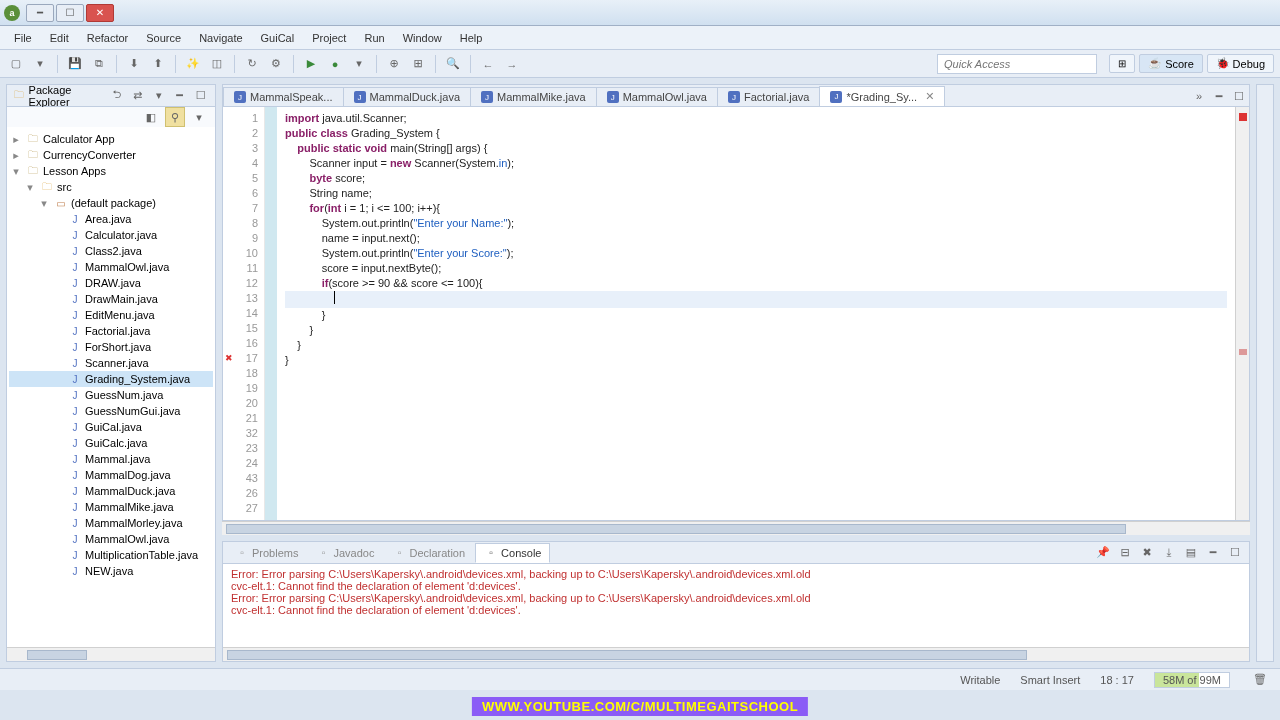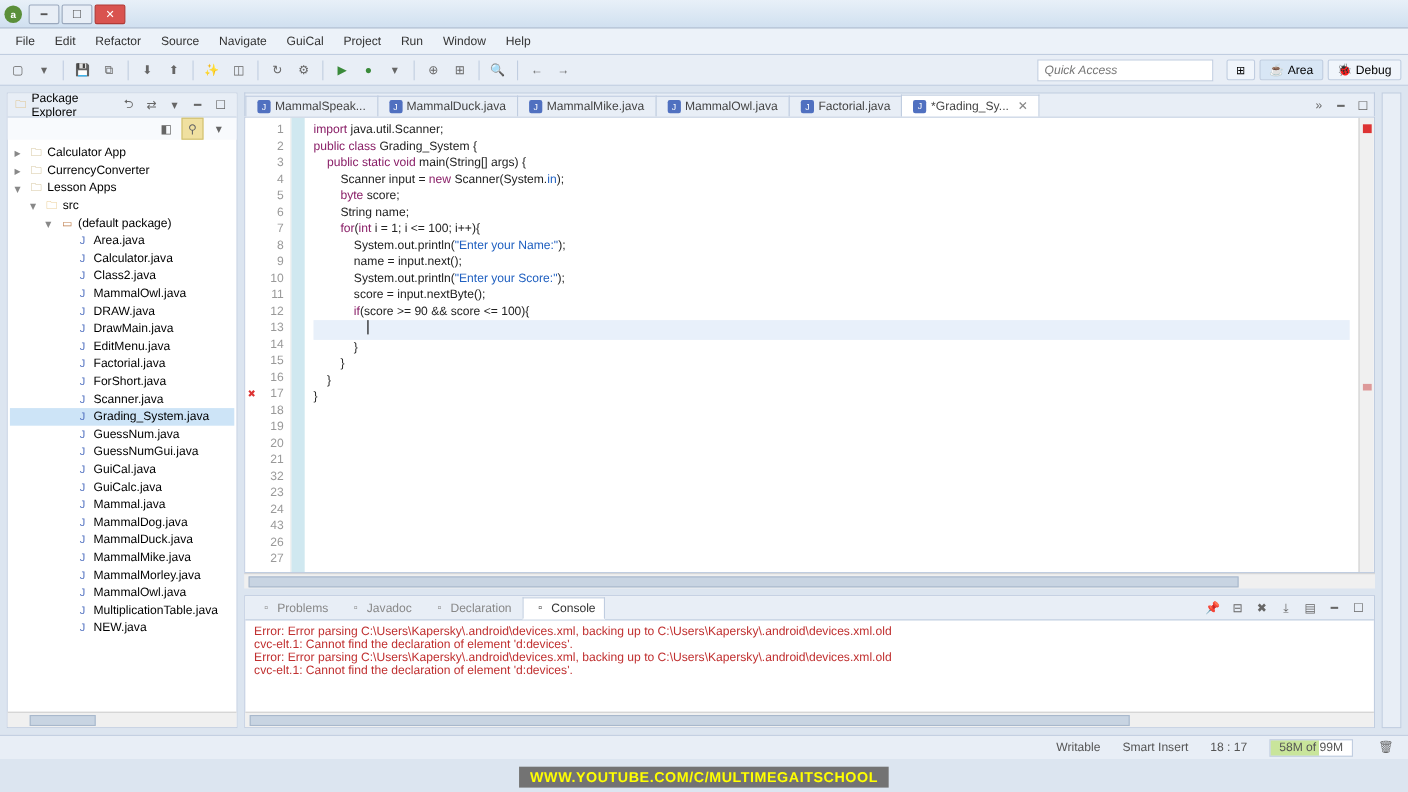--- a/index.html
+++ b/index.html
@@ -34,34 +34,34 @@
 .tree .sel { background:#cde4f7; }
 .rightpane { flex:1; display:flex; flex-direction:column; gap:6px;}
 .edtabs { height:22px; background:#e8eef6; border:1px solid #c0cde0; border-bottom:none; display:flex; align-items:flex-end;}
 .edtab { padding:3px 10px; background:#e8eef6; border:1px solid #c0cde0; border-bottom:none; margin-right:-1px; display:flex;align-items:center;gap:4px; font-size:11px; color:#444; cursor:default;}
 .edtab.active { background:#fff; border-bottom:1px solid #fff; position:relative; top:1px;}
 .edtab .ji { width:12px;height:12px; background:#5070c0; color:#fff; font-size:8px; display:flex;align-items:center;justify-content:center; border-radius:2px;}
 .editor { flex:1; background:#fff; border:1px solid #c0cde0; display:flex; overflow:hidden; position:relative; }
 .gutter { width:42px; background:#fff; border-right:1px solid #e8e8e8; text-align:right; padding:4px 6px 4px 2px; color:#999; font-family:Consolas,monospace; font-size:13px; line-height:15px;}
 .foldg { width:12px; background:#d0e8f0; }
 .code { flex:1; padding:4px 8px; font-family:Consolas,monospace; font-size:13px; line-height:15px; white-space:pre; color:#222; overflow:auto;}
-.kw { color:#8a2068; font-weight:normal;}
+.kw { color:#8a2068; font-weight:bold;}
 .str { color:#2060c0;}
 .cursor-line { background:#e8f0fa; display:inline-block; width:100%;}
 .bottom { height:130px; background:#fff; border:1px solid #c0cde0; display:flex; flex-direction:column;}
 .btabs { height:22px; background:#e8eef6; border-bottom:1px solid #c0cde0; display:flex; align-items:center; padding:0 4px; gap:2px;}
 .btab { padding:2px 8px; color:#888; display:flex;align-items:center;gap:3px;cursor:default;}
 .btab.active { background:#fff; border:1px solid #c0cde0; border-bottom-color:#fff; color:#333;}
 .console { flex:1; padding:4px 8px; font-family:Consolas,monospace; font-size:12px; overflow:auto;}
 .console .hdr { color:#444; margin-bottom:2px;}
 .console .err { color:#c03030;}
 .status { height:22px; background:#e8eef6; border-top:1px solid #c0cde0; display:flex; align-items:center; padding:0 10px; gap:20px; font-size:11px; color:#555;}
 .status .sp { margin-left:auto;}
 .mem { border:1px solid #c0cde0; padding:1px 8px; background:linear-gradient(to right,#c9e59b 60%,#fff 60%);}
-.ytbar { position:absolute; left:50%; transform:translateX(-50%); bottom:4px; background:#737373; color:#ffff00; font-family:Arial; font-weight:bold; font-size:13px; padding:2px 10px; letter-spacing:0.5px;}
+.ytbar { position:absolute; left:50%; transform:translateX(-50%); bottom:4px; background:#8b5cf6; color:#ffff00; font-family:Arial; font-weight:bold; font-size:13px; padding:2px 10px; letter-spacing:0.5px;}
 .hscroll { height:14px; background:#f0f0f0; border-top:1px solid #d0d0d0; display:flex; align-items:center;}
 .hscroll .th { width:60px; height:10px; background:#c8d4e2; border:1px solid #a8b8cc; margin-left:20px;}
 .vscroll { width:14px; background:#f0f0f0; border-left:1px solid #d0d0d0;}
 .gln { display:block; }
 .gln.err::before { content:"✖"; color:#d33; position:absolute; left:2px; font-size:9px;}
 .gutterwrap{position:relative;}
 </style>
 </head>
 <body>
 
@@ -112,21 +112,21 @@
   <div class="tsep"></div>
   <div class="tbtn">🔍</div>
   <div class="tsep"></div>
   <div class="tbtn">←</div>
   <div class="tbtn">→</div>
   <input class="quickaccess" placeholder="Quick Access" style="">
   <div class="persp">
     <div class="perspb">⊞</div>
     <div class="perspb active">
         <span style="color:#c08030">☕</span>
-        <span>Area</span>
+        <span>Score</span>
       </div>
     <div class="perspb">
         <span style="color:#6a9a4a">🐞</span>
         <span>Debug</span>
       </div>
   </div>
 </div>
 
 <div class="mainrow">
 

